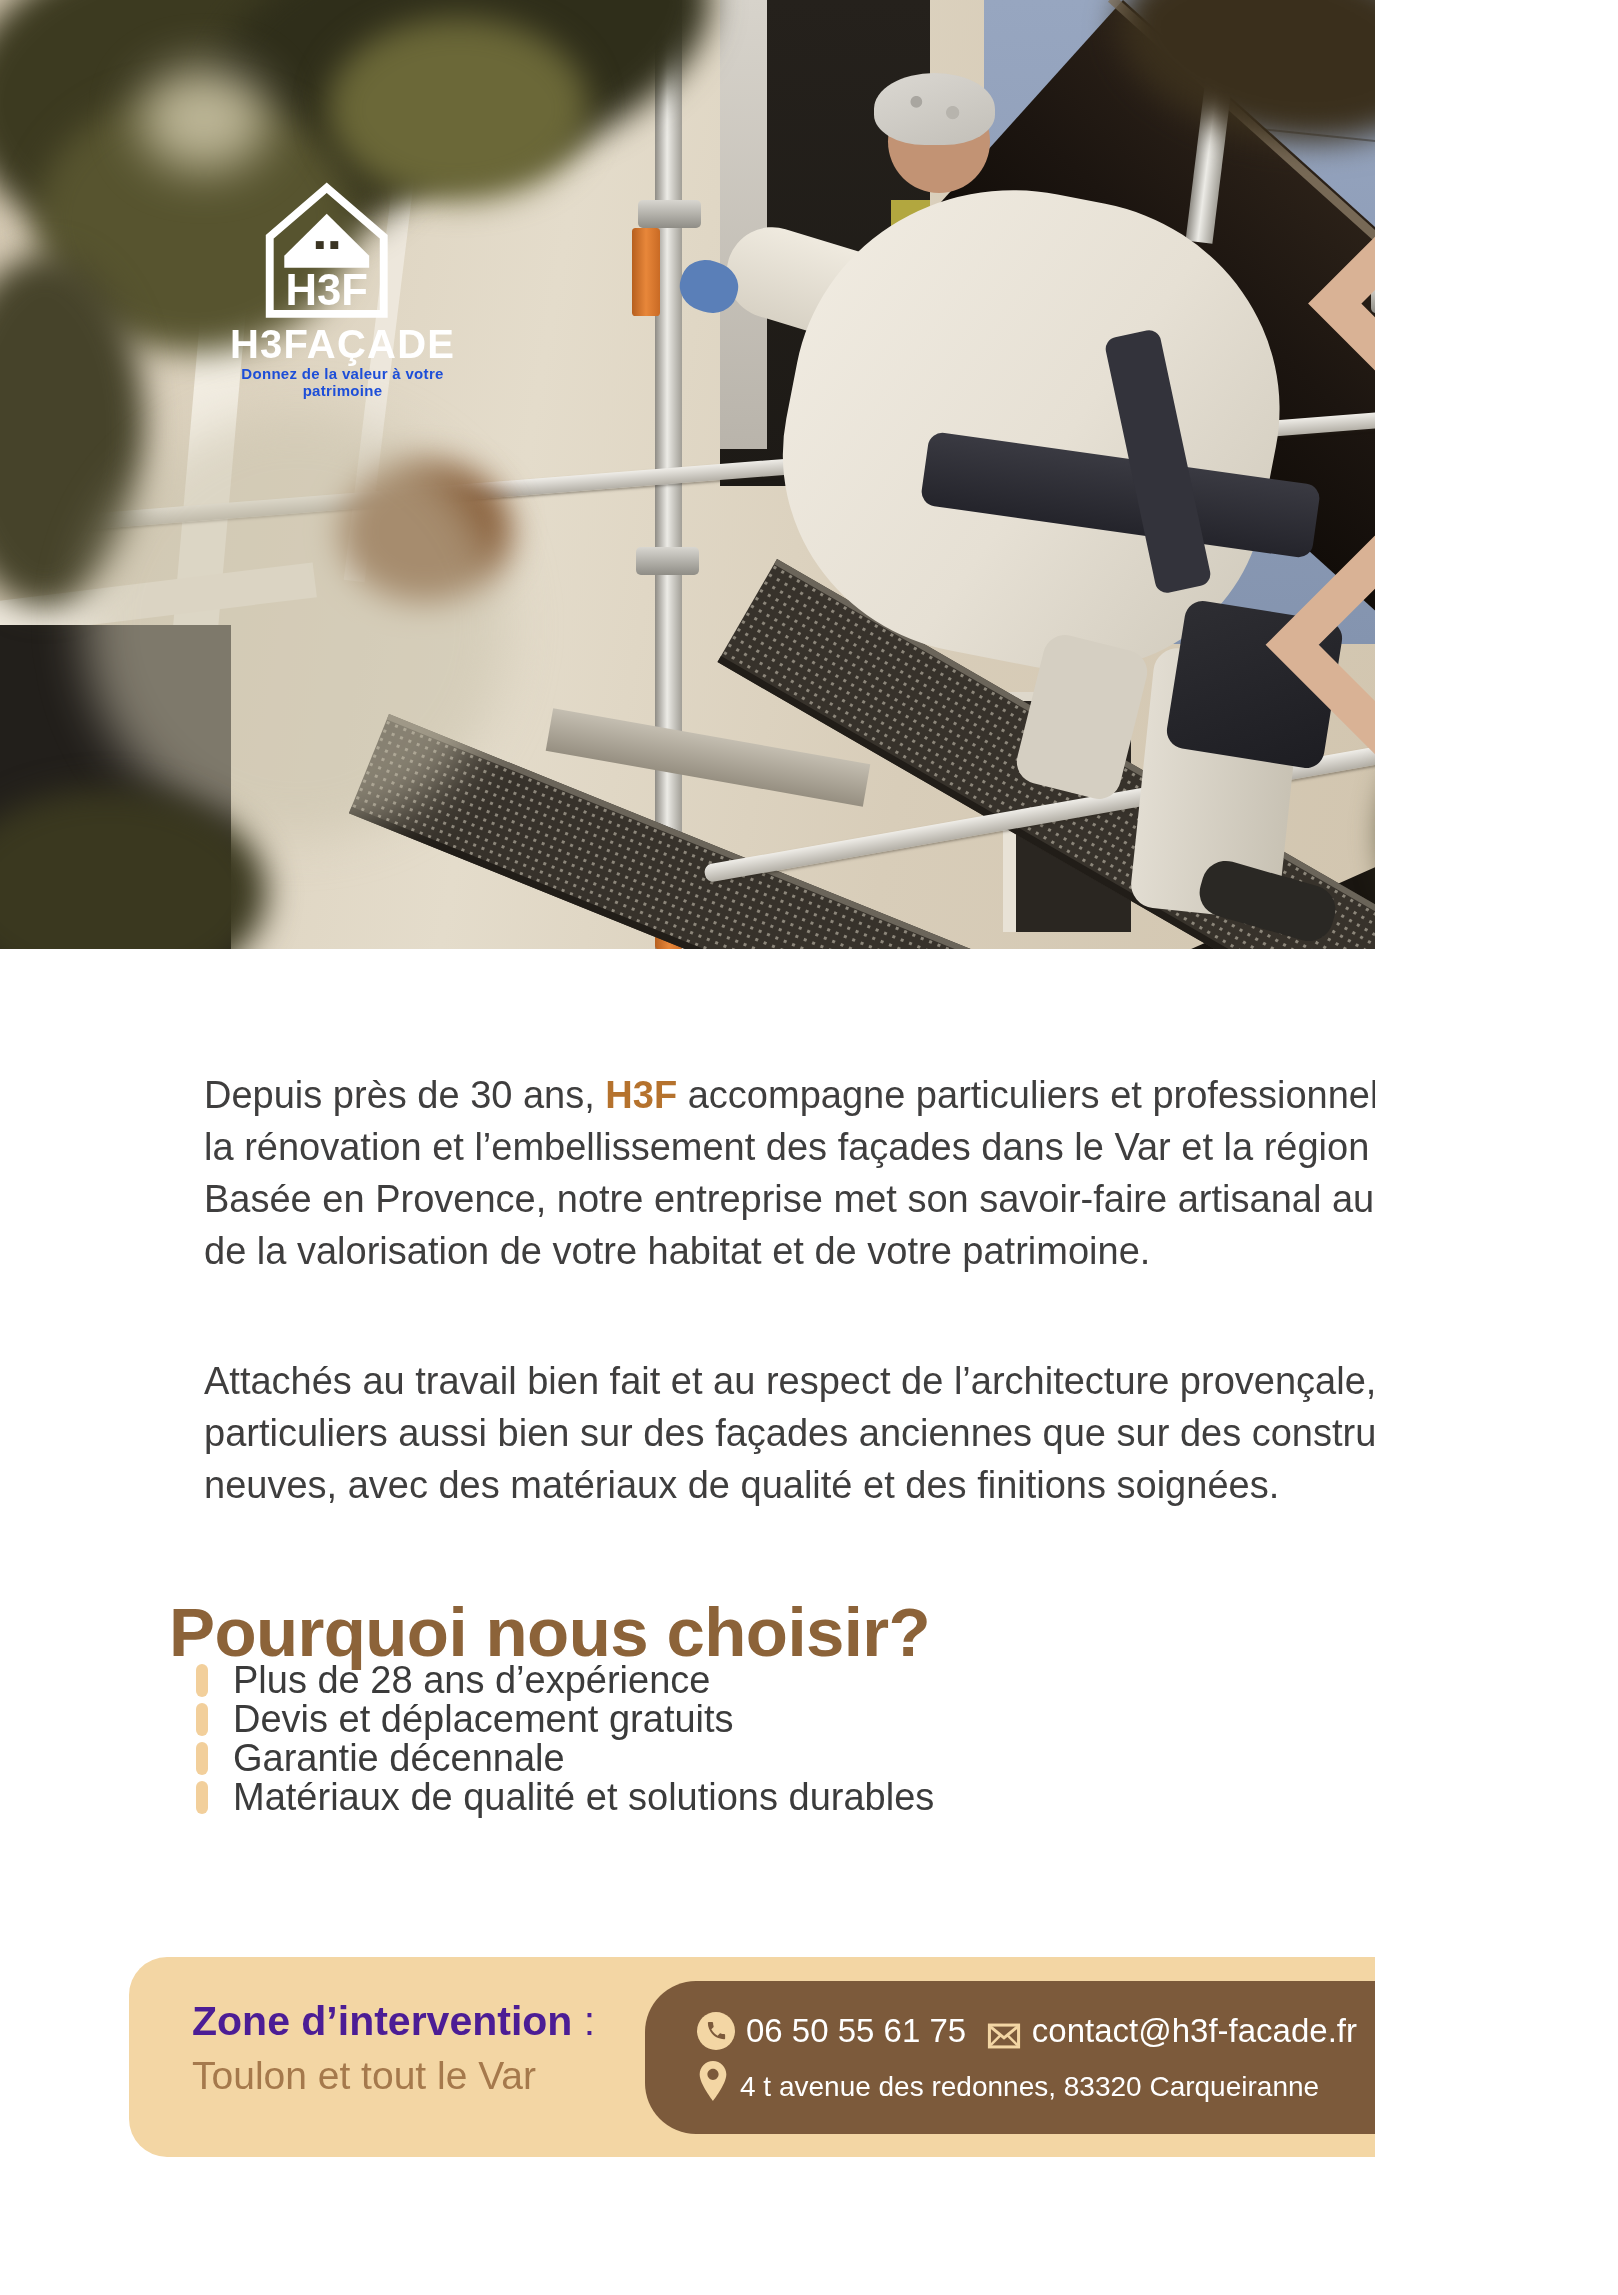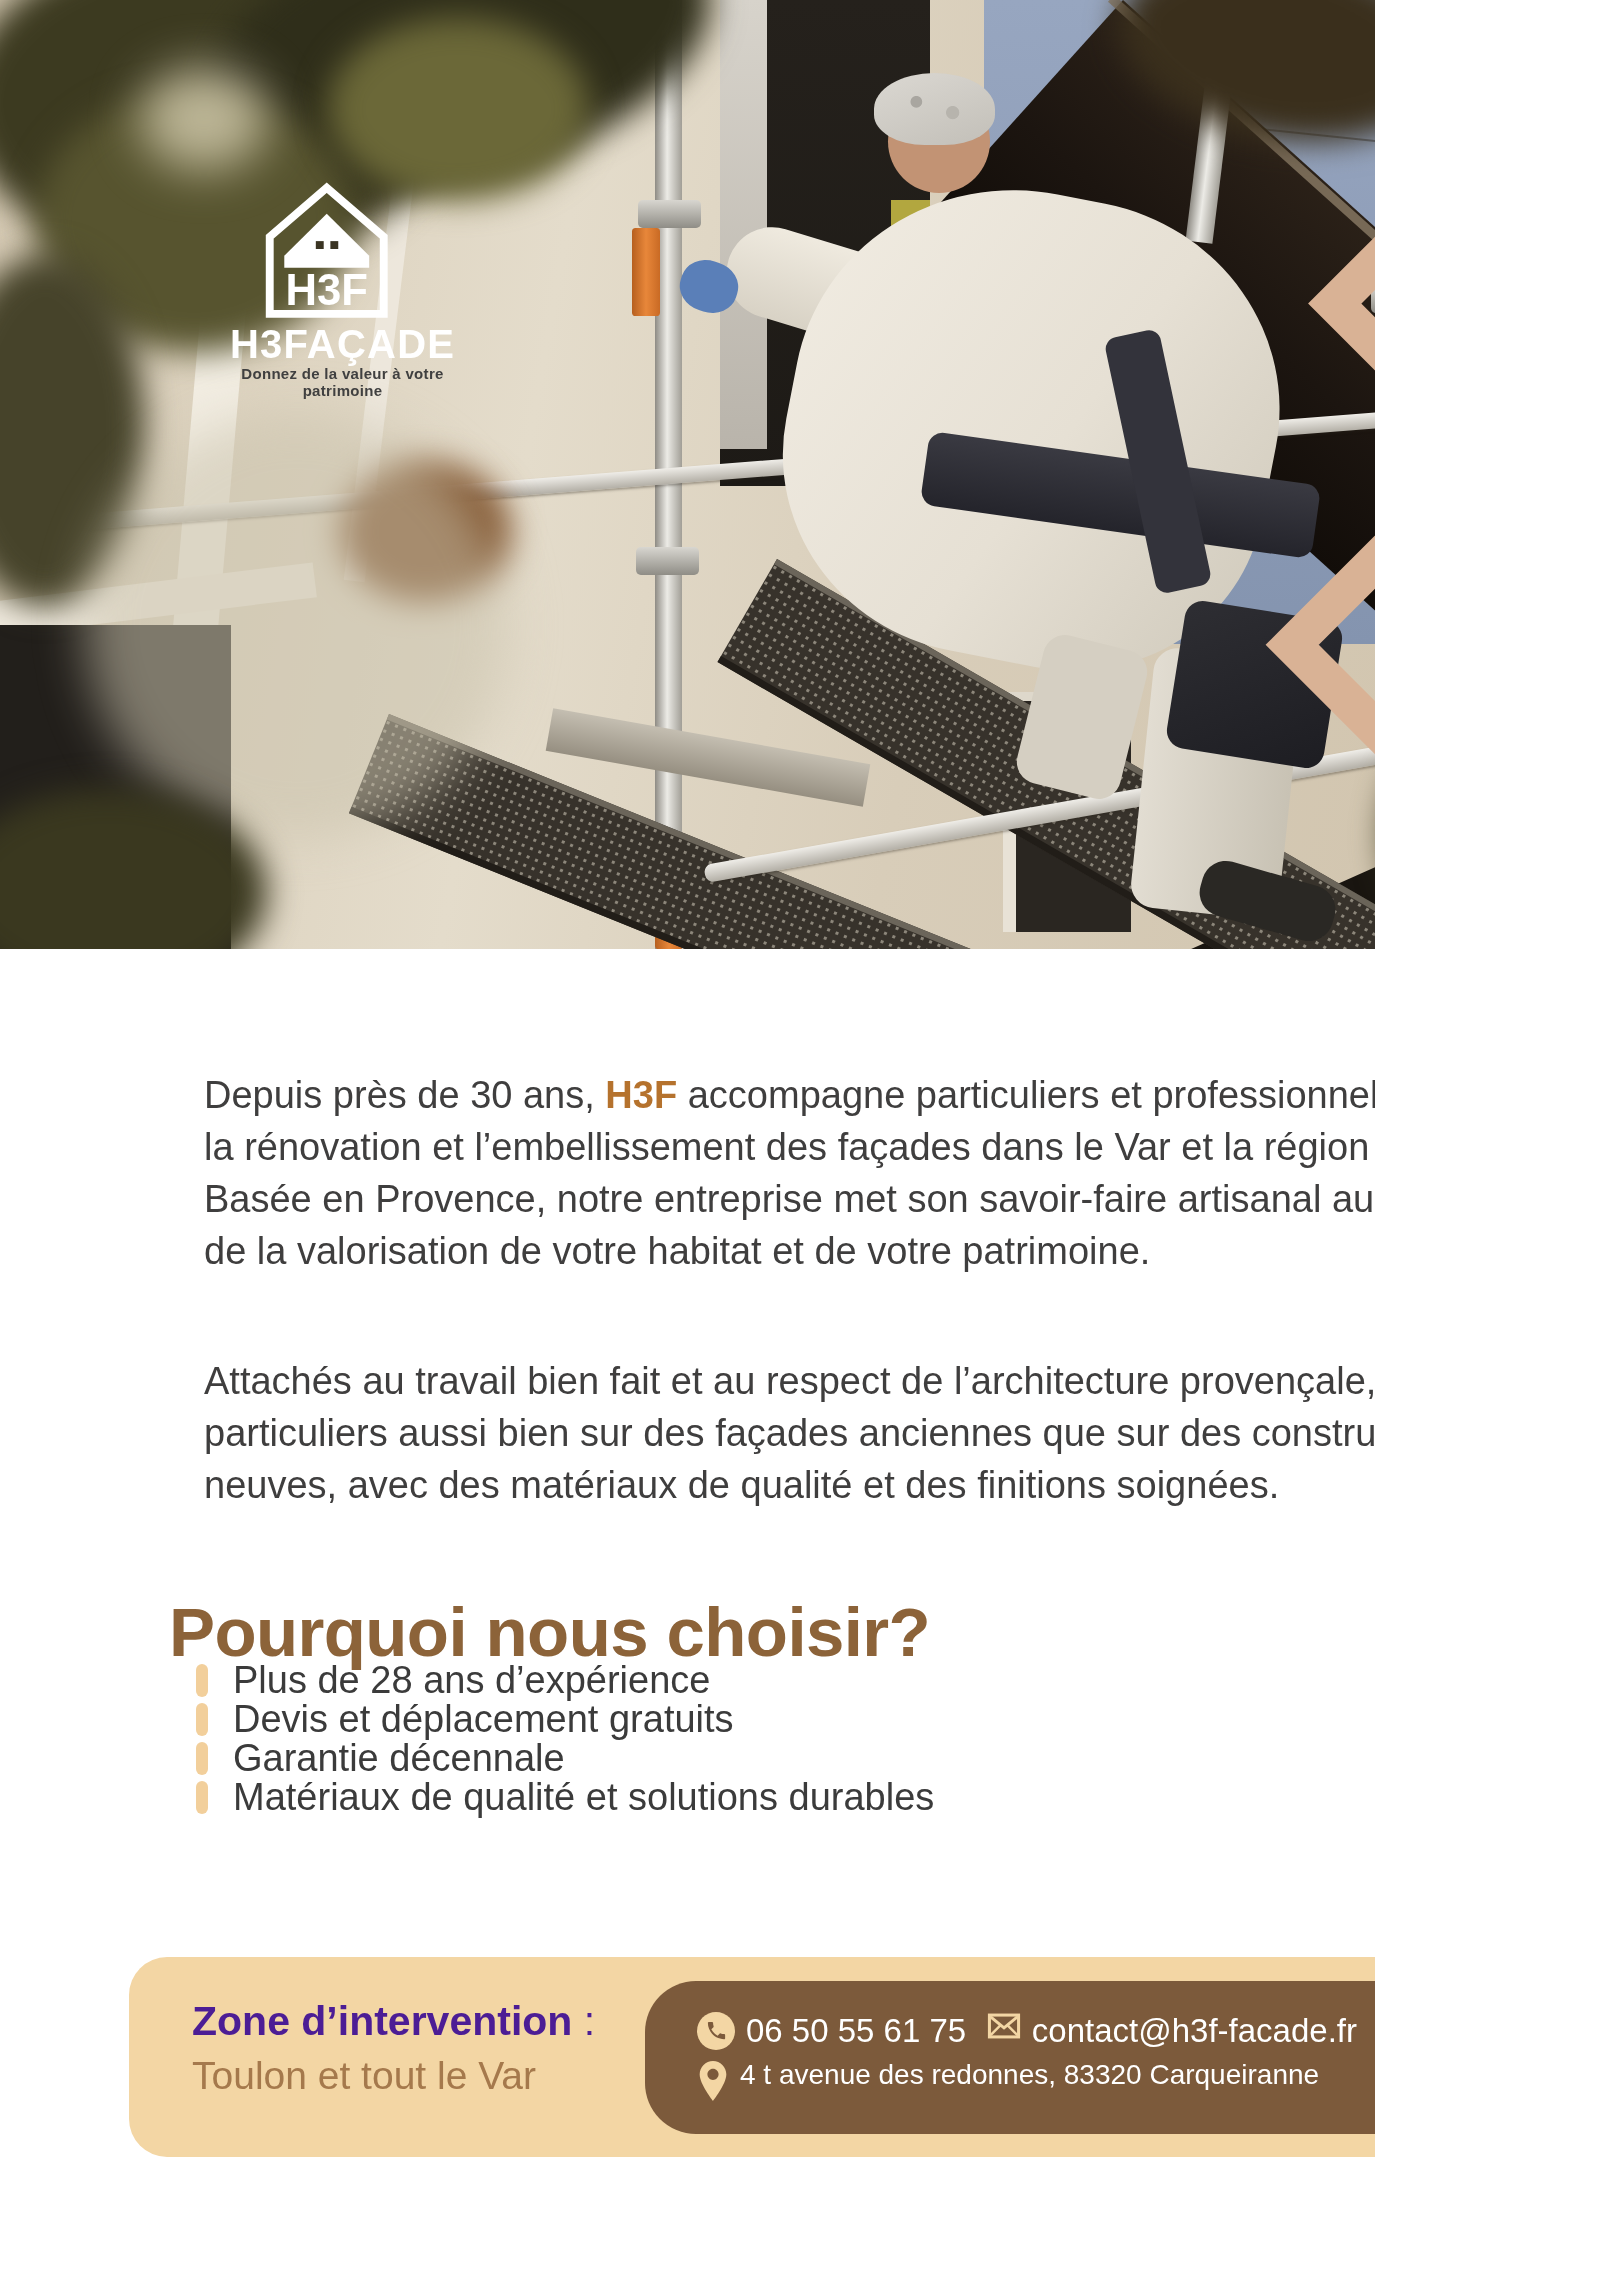--- a/index.html
+++ b/index.html
@@ -61,42 +61,42 @@
   .shoe{left:1199px;top:873px;width:137px;height:56px;transform:rotate(16deg);border-radius:24px;background:#2a2824;}
 
   .leaf{border-radius:50%;filter:blur(16px);}
   .glow{border-radius:50%;filter:blur(24px);}
 
   .deco-svg{left:0;top:0;width:1619px;height:949px;}
   .logo{left:200px;top:176px;width:285px;height:255px;}
   .logo svg{position:absolute;left:0;top:0;}
   .logo-word{position:absolute;left:0;top:146px;width:285px;text-align:center;color:#ffffff;
     font-size:40px;font-weight:bold;letter-spacing:1.2px;}
-  .logo-tag{position:absolute;left:0;top:189px;width:285px;text-align:center;color:#404040;
+  .logo-tag{position:absolute;left:0;top:189px;width:285px;text-align:center;color:#1d4ed8;
     font-size:15px;font-weight:bold;letter-spacing:0.3px;}
 
   
   .intro, .para2{position:absolute;left:204px;width:1318px;color:#3f3e3e;font-size:38px;line-height:52px;}
   .intro{top:1031px;}
   .para2{top:1317px;}
   .brand-inline{color:#b5722d;font-weight:bold;}
   .why-heading{position:absolute;left:169px;top:1547px;color:#8c6339;font-size:69px;font-weight:bold;letter-spacing:-0.6px;}
   .why-list{position:absolute;left:182px;top:1647px;list-style:none;margin:14px;padding:0;}
   .why-list li{display:flex;align-items:center;height:39px;color:#3b3b3b;font-size:38px;}
   .pill-bullet{width:11.5px;height:33px;border-radius:6px;background:#f2cf9b;margin-right:25.5px;flex:0 0 auto;}
 
   
   .contact-bar{position:absolute;left:129px;top:1957px;width:1359px;height:200px;border-radius:38px;background:#f3d6a4;}
   .zone{position:absolute;left:63px;top:41px;}
   .zone-line1{font-size:41px;color:#4c1d95;}
   .zone-line1 b{font-weight:bold;}
   .zone-line2{font-size:39px;color:#a5794c;margin-top:8.5px;}
   .contact-pill{position:absolute;left:516px;top:24px;width:832px;height:153px;border-radius:51px;background:#7c5a3b;
     display:flex;flex-direction:column;justify-content:center;padding-left:52px;box-sizing:border-box;row-gap:9.7px;}
-  .c-row{display:flex;align-items:flex-start;color:#ffffff;}
+  .c-row{display:flex;align-items:flex-end;color:#ffffff;}
   .c-row .txt{font-size:33px;}
   .c-row.addr .txt{font-size:28px;}
   .icon{display:inline-flex;align-items:center;justify-content:center;margin-right:11px;}
   .phone-circle{width:38px;height:38px;border-radius:50%;background:#f3d6a4;}
   .mail-icon{margin-left:20.6px;}
 </style>
 </head>
 <body>
 
 <div id="flyer">

